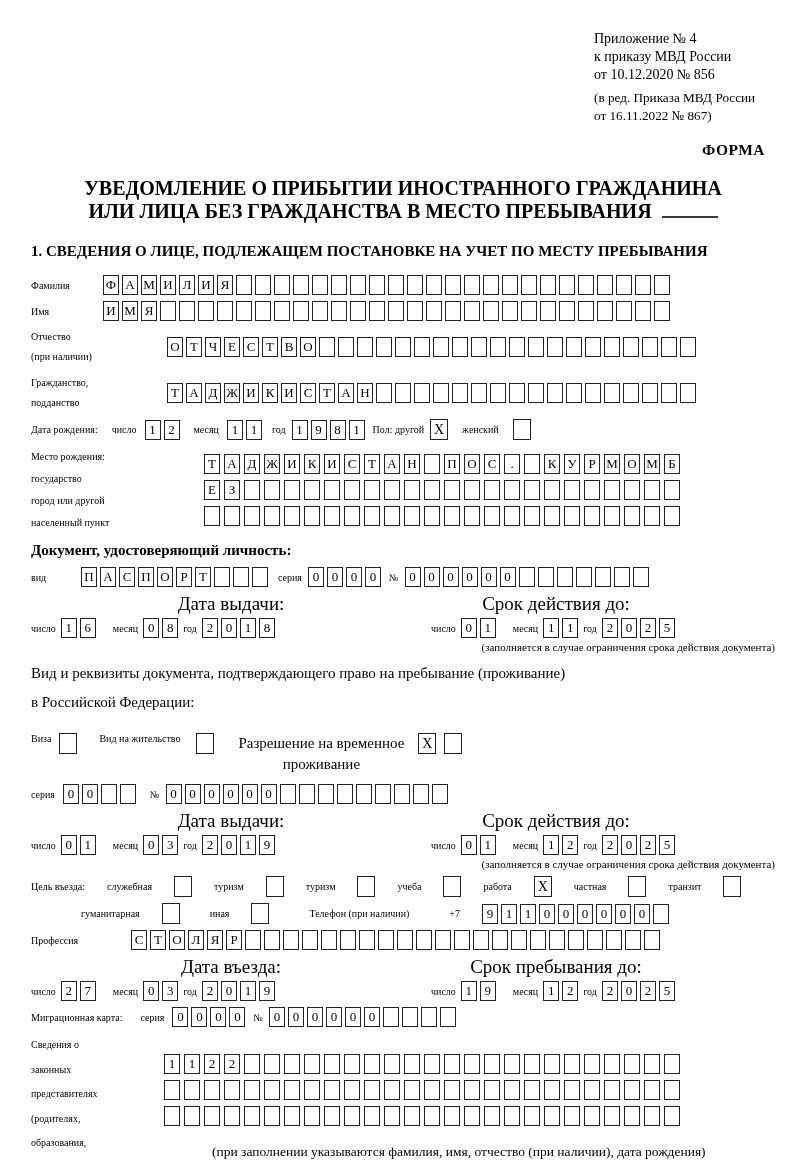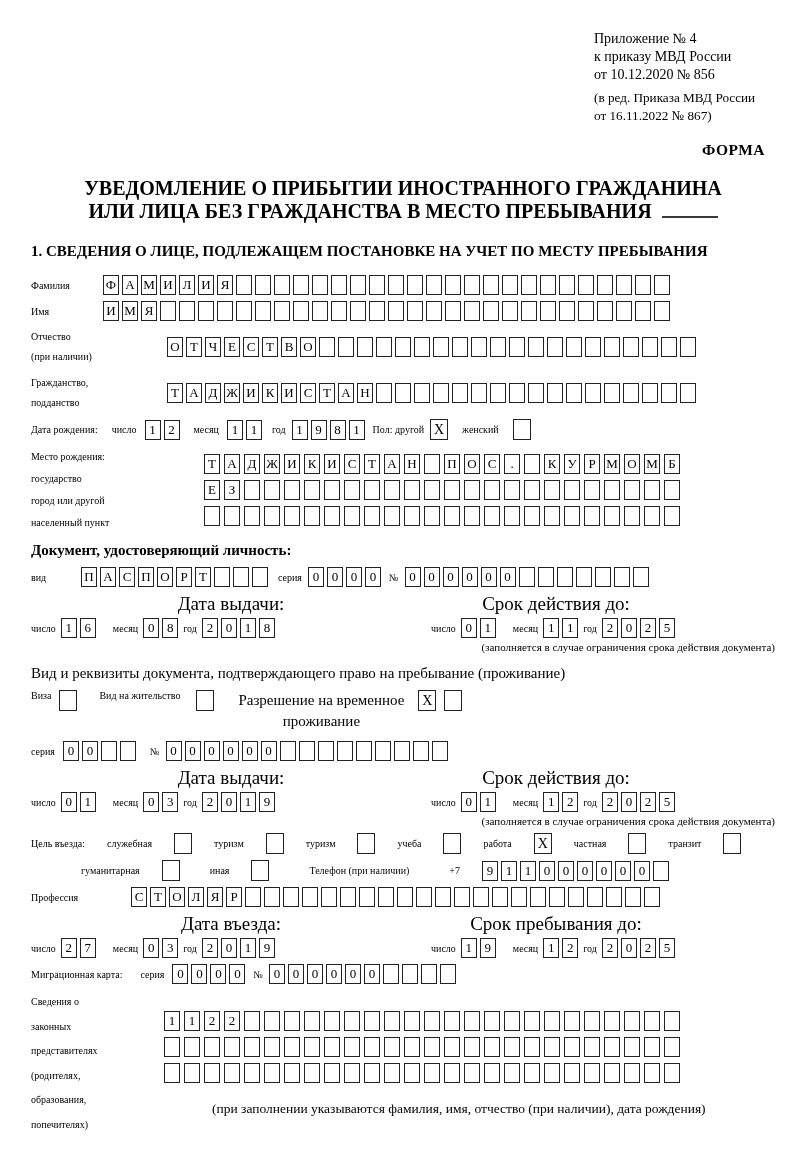--- a/index.html
+++ b/index.html
@@ -35,21 +35,21 @@
   
   .dd { margin-bottom:6px; }
   .dd-heads { display:flex; font-size:19px; margin-bottom:3px; }
   .dd-heads .h1 { width:400px; text-align:center; }
   .dd-heads .h2 { width:250px; text-align:center; }
   .dd-row { display:flex; align-items:center; }
   .dd-row .g { display:flex; align-items:center; gap:5px; }
   .dd-row .g1 { width:400px; }
   .dd-row .sp { margin-left:12px; }
   .dd-note { text-align:right; font-size:11px; margin-top:3px; }
-  .intro { font-size:15px; line-height:29px; margin-bottom:2px; }
+  .intro { font-size:15px; line-height:29px; margin-bottom:16px; }
   .permits { align-items:flex-start; column-gap:8px; margin-bottom:9px; }
   .opt-wrap { text-align:center; font-size:15px; line-height:21px; flex:none; }
   .w178 { width:178px; } .w196 { width:196px; }
   .prow { display:flex; align-items:center; column-gap:22px; margin-bottom:6px; }
   .prow2 { margin-left:50px; }
   .lr-lbl { width:105px; line-height:24.5px; }
   .lr-note { font-size:13.5px; margin-top:12px; padding-left:48px; white-space:nowrap; }
 </style>
 </head>
 <body>
@@ -421,20 +421,21 @@
             <span class="cell">2</span>
             <span class="cell">5</span>
           </span>
       </span>
     </div>
     <div class="dd-note">(заполняется в случае ограничения срока действия документа)</div>
   </div>
 
   <div class="intro">
     <div>Вид и реквизиты документа, подтверждающего право на пребывание (проживание)</div>
+    <div>в Российской Федерации:</div>
   </div>
 
   <div class="row permits">
     <span class="lbl">Виза</span>
     <span class="cells cbx">
         <span class="cell"></span>
       </span>
     <span class="lbl ml14">Вид на жительство</span>
     <span class="cells cbx ml8">
         <span class="cell"></span>

